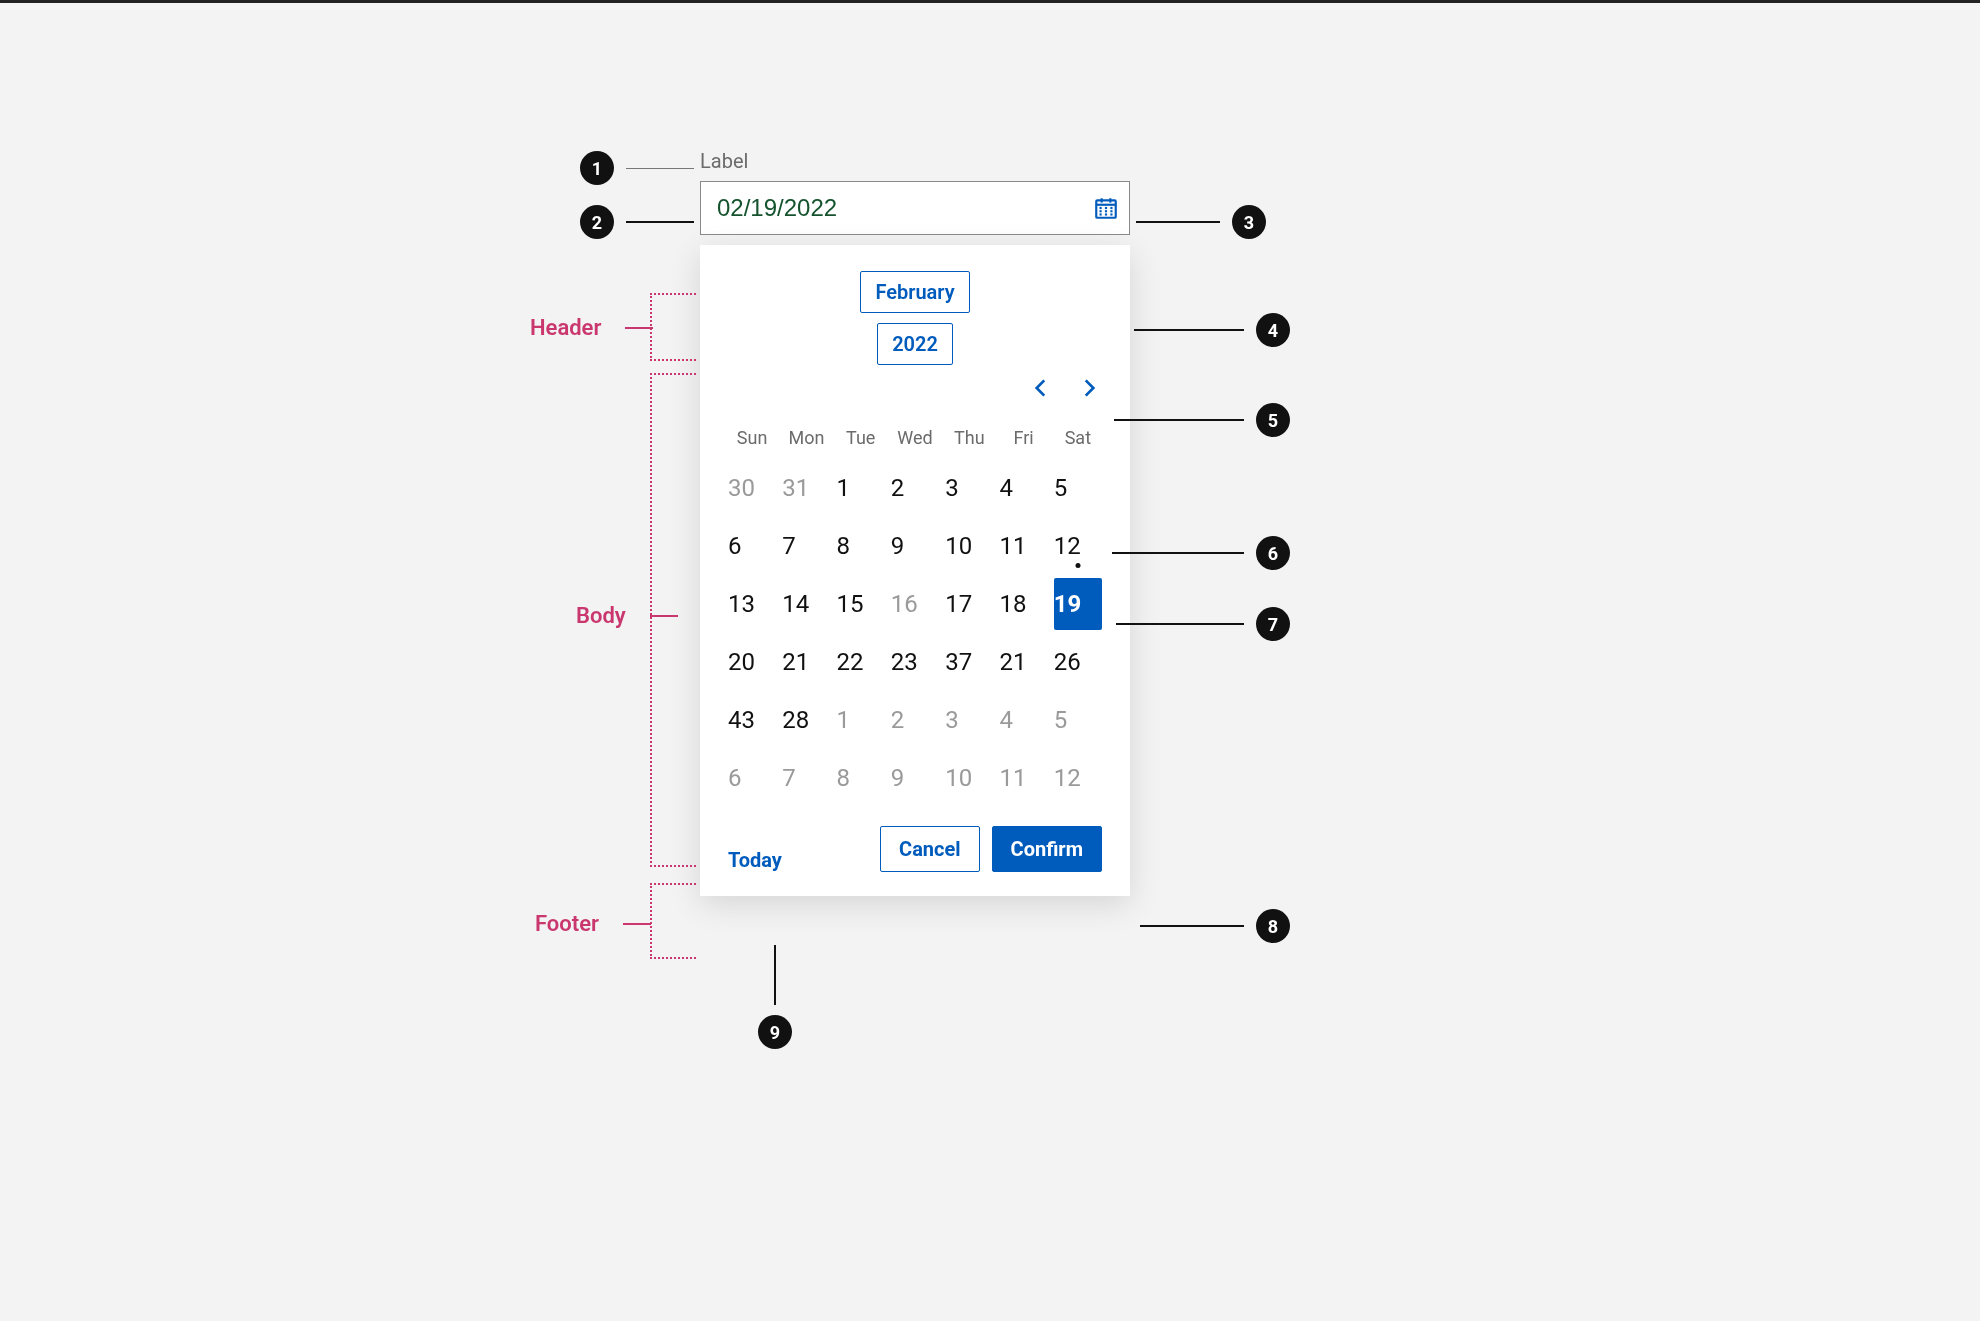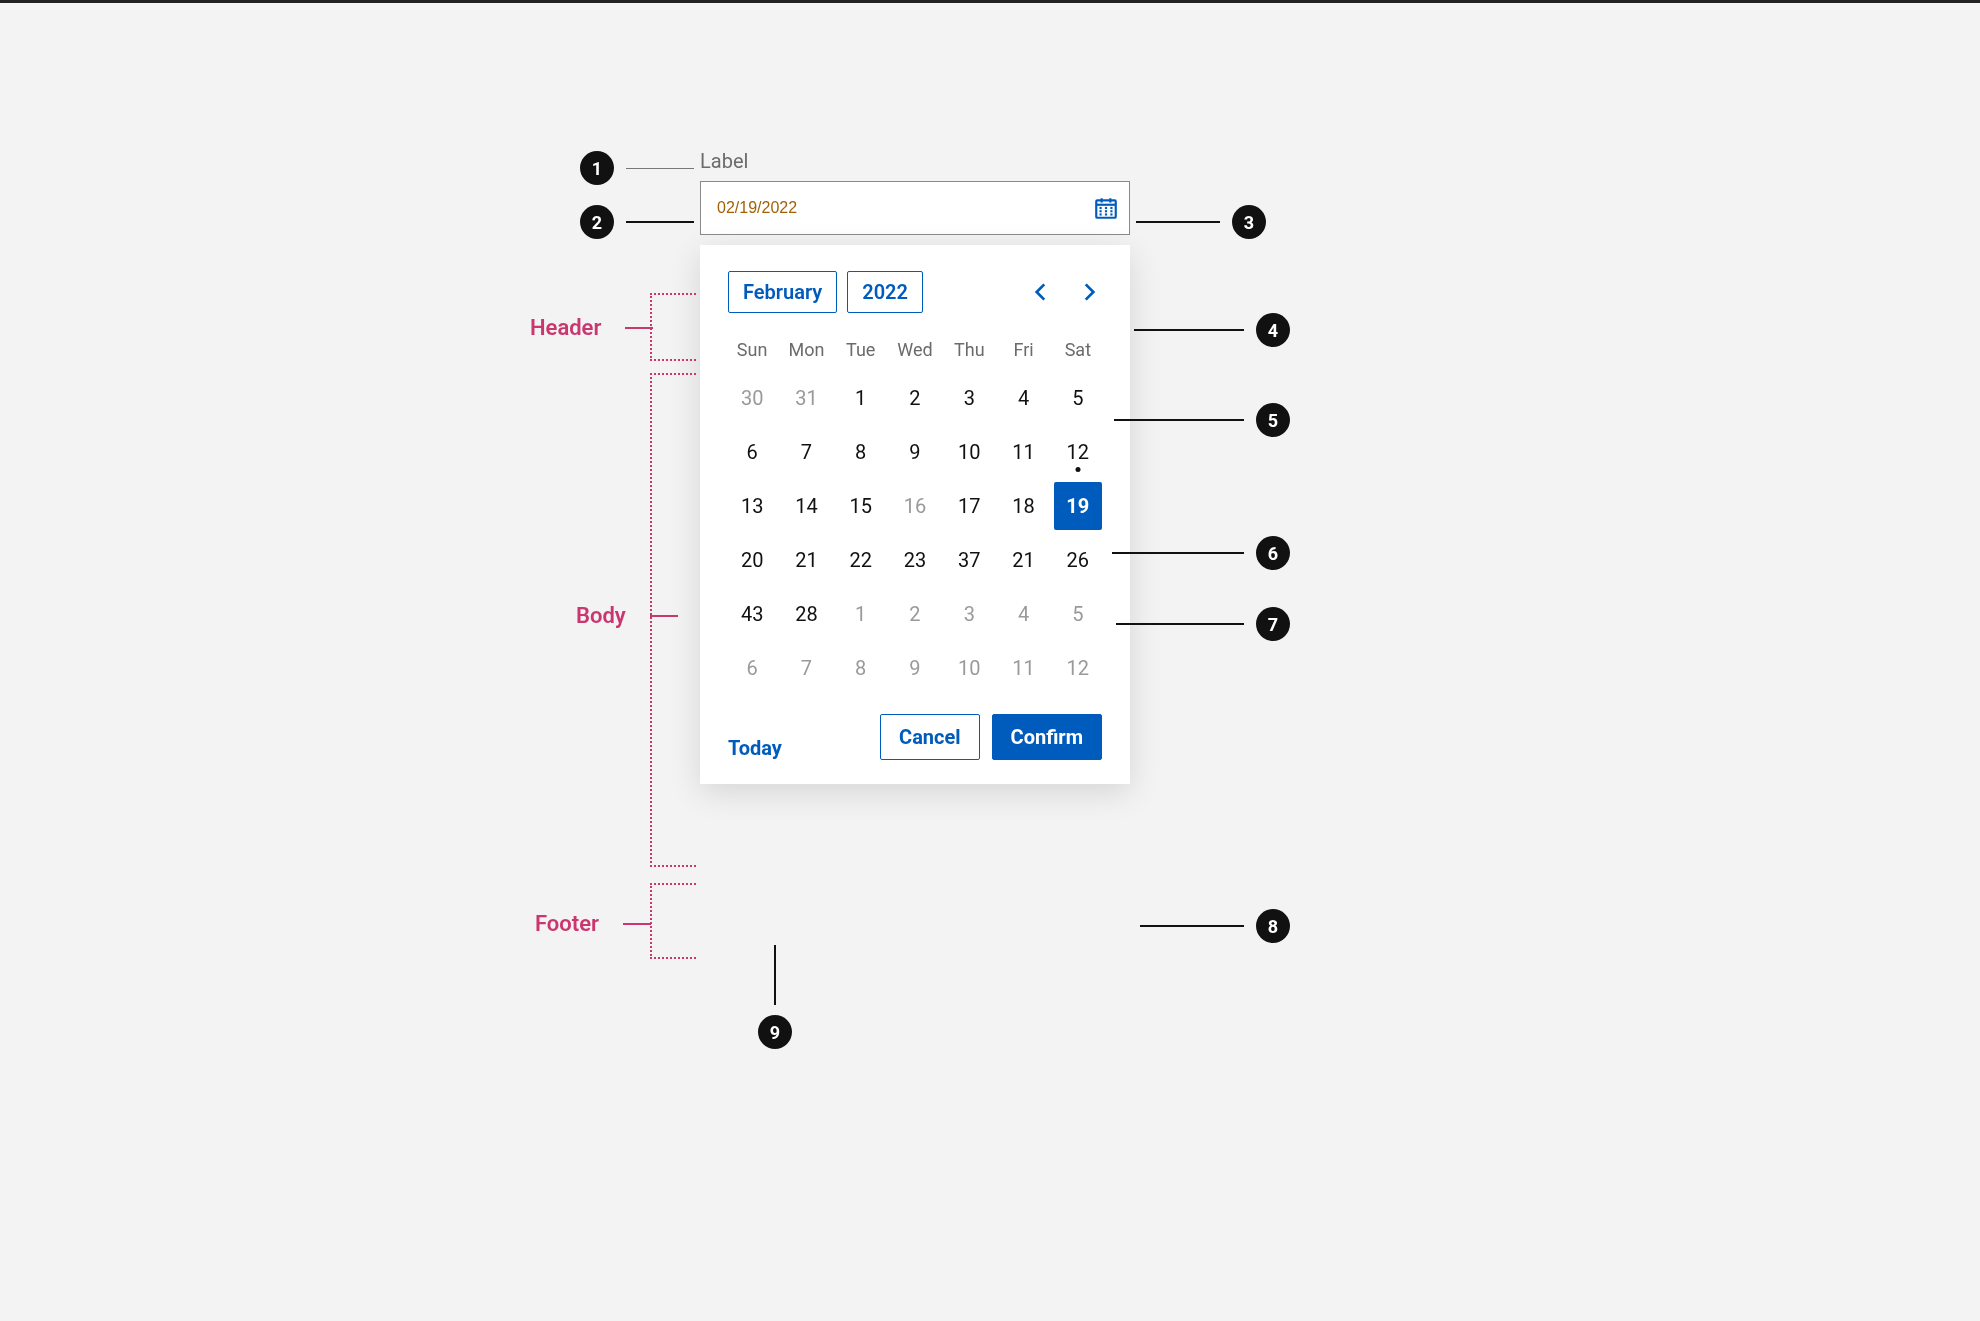--- a/index.html
+++ b/index.html
@@ -33,44 +33,44 @@
   }
   .field-label{
     font-size:20px;color:#6b6b6b;margin-bottom:8px;display:block;
   }
   .input-wrap{
     display:flex;align-items:center;
     border:1px solid var(--border);background:#fff;
     height:52px;padding:0 10px 0 14px;
   }
   .input-wrap input{
-    flex:1;border:none;outline:none;font-size:16px;color:#a16207;background:transparent;
+    flex:1;border:none;outline:none;font-size:24px;color:#14532d;background:transparent;
   }
   .cal-icon{width:26px;height:26px;color:var(--blue);flex:0 0 auto;}
   .cal-icon svg{display:block;}
 
   .popup{
     margin-top:10px;background:var(--panel);
     box-shadow:0 8px 30px rgba(0,0,0,.12);
     padding:26px 28px 24px 28px;
   }
-  .hdr{display:flex;align-items:center;gap:10px;margin-bottom:18px;}
+  .hdr{display:flex;align-items:center;gap:10px;margin-bottom:18px;flex-direction:column;}
   .pill{
     border:1.5px solid var(--blue);color:var(--blue);
     padding:8px 14px;font-size:20px;font-weight:600;background:#fff;border-radius:2px;
     cursor:pointer;
   }
   .nav{margin-left:auto;display:flex;gap:22px;}
   .chev{width:26px;height:26px;color:var(--blue);cursor:pointer;}
   .chev svg{display:block;}
 
   .grid{display:grid;grid-template-columns:repeat(7,1fr);gap:6px 6px;}
   .dow{font-size:18px;color:var(--muted);text-align:center;padding:8px 0;}
   .day{
-    font-size:20px;text-align:center;padding:12px 0;color:#111;border-radius:2px;
+    font-size:24px;padding:12px 0;color:#111;border-radius:2px;
     cursor:pointer;position:relative;
   }
   .day.out{color:var(--muted2);}
   .day.dim{color:var(--muted2);}
   .day.sel{background:var(--blue);color:#fff;font-weight:700;}
   .day.today::after{
     content:"";position:absolute;left:50%;transform:translateX(-50%);
     bottom:4px;width:5px;height:5px;border-radius:50%;background:#111;
   }
 

